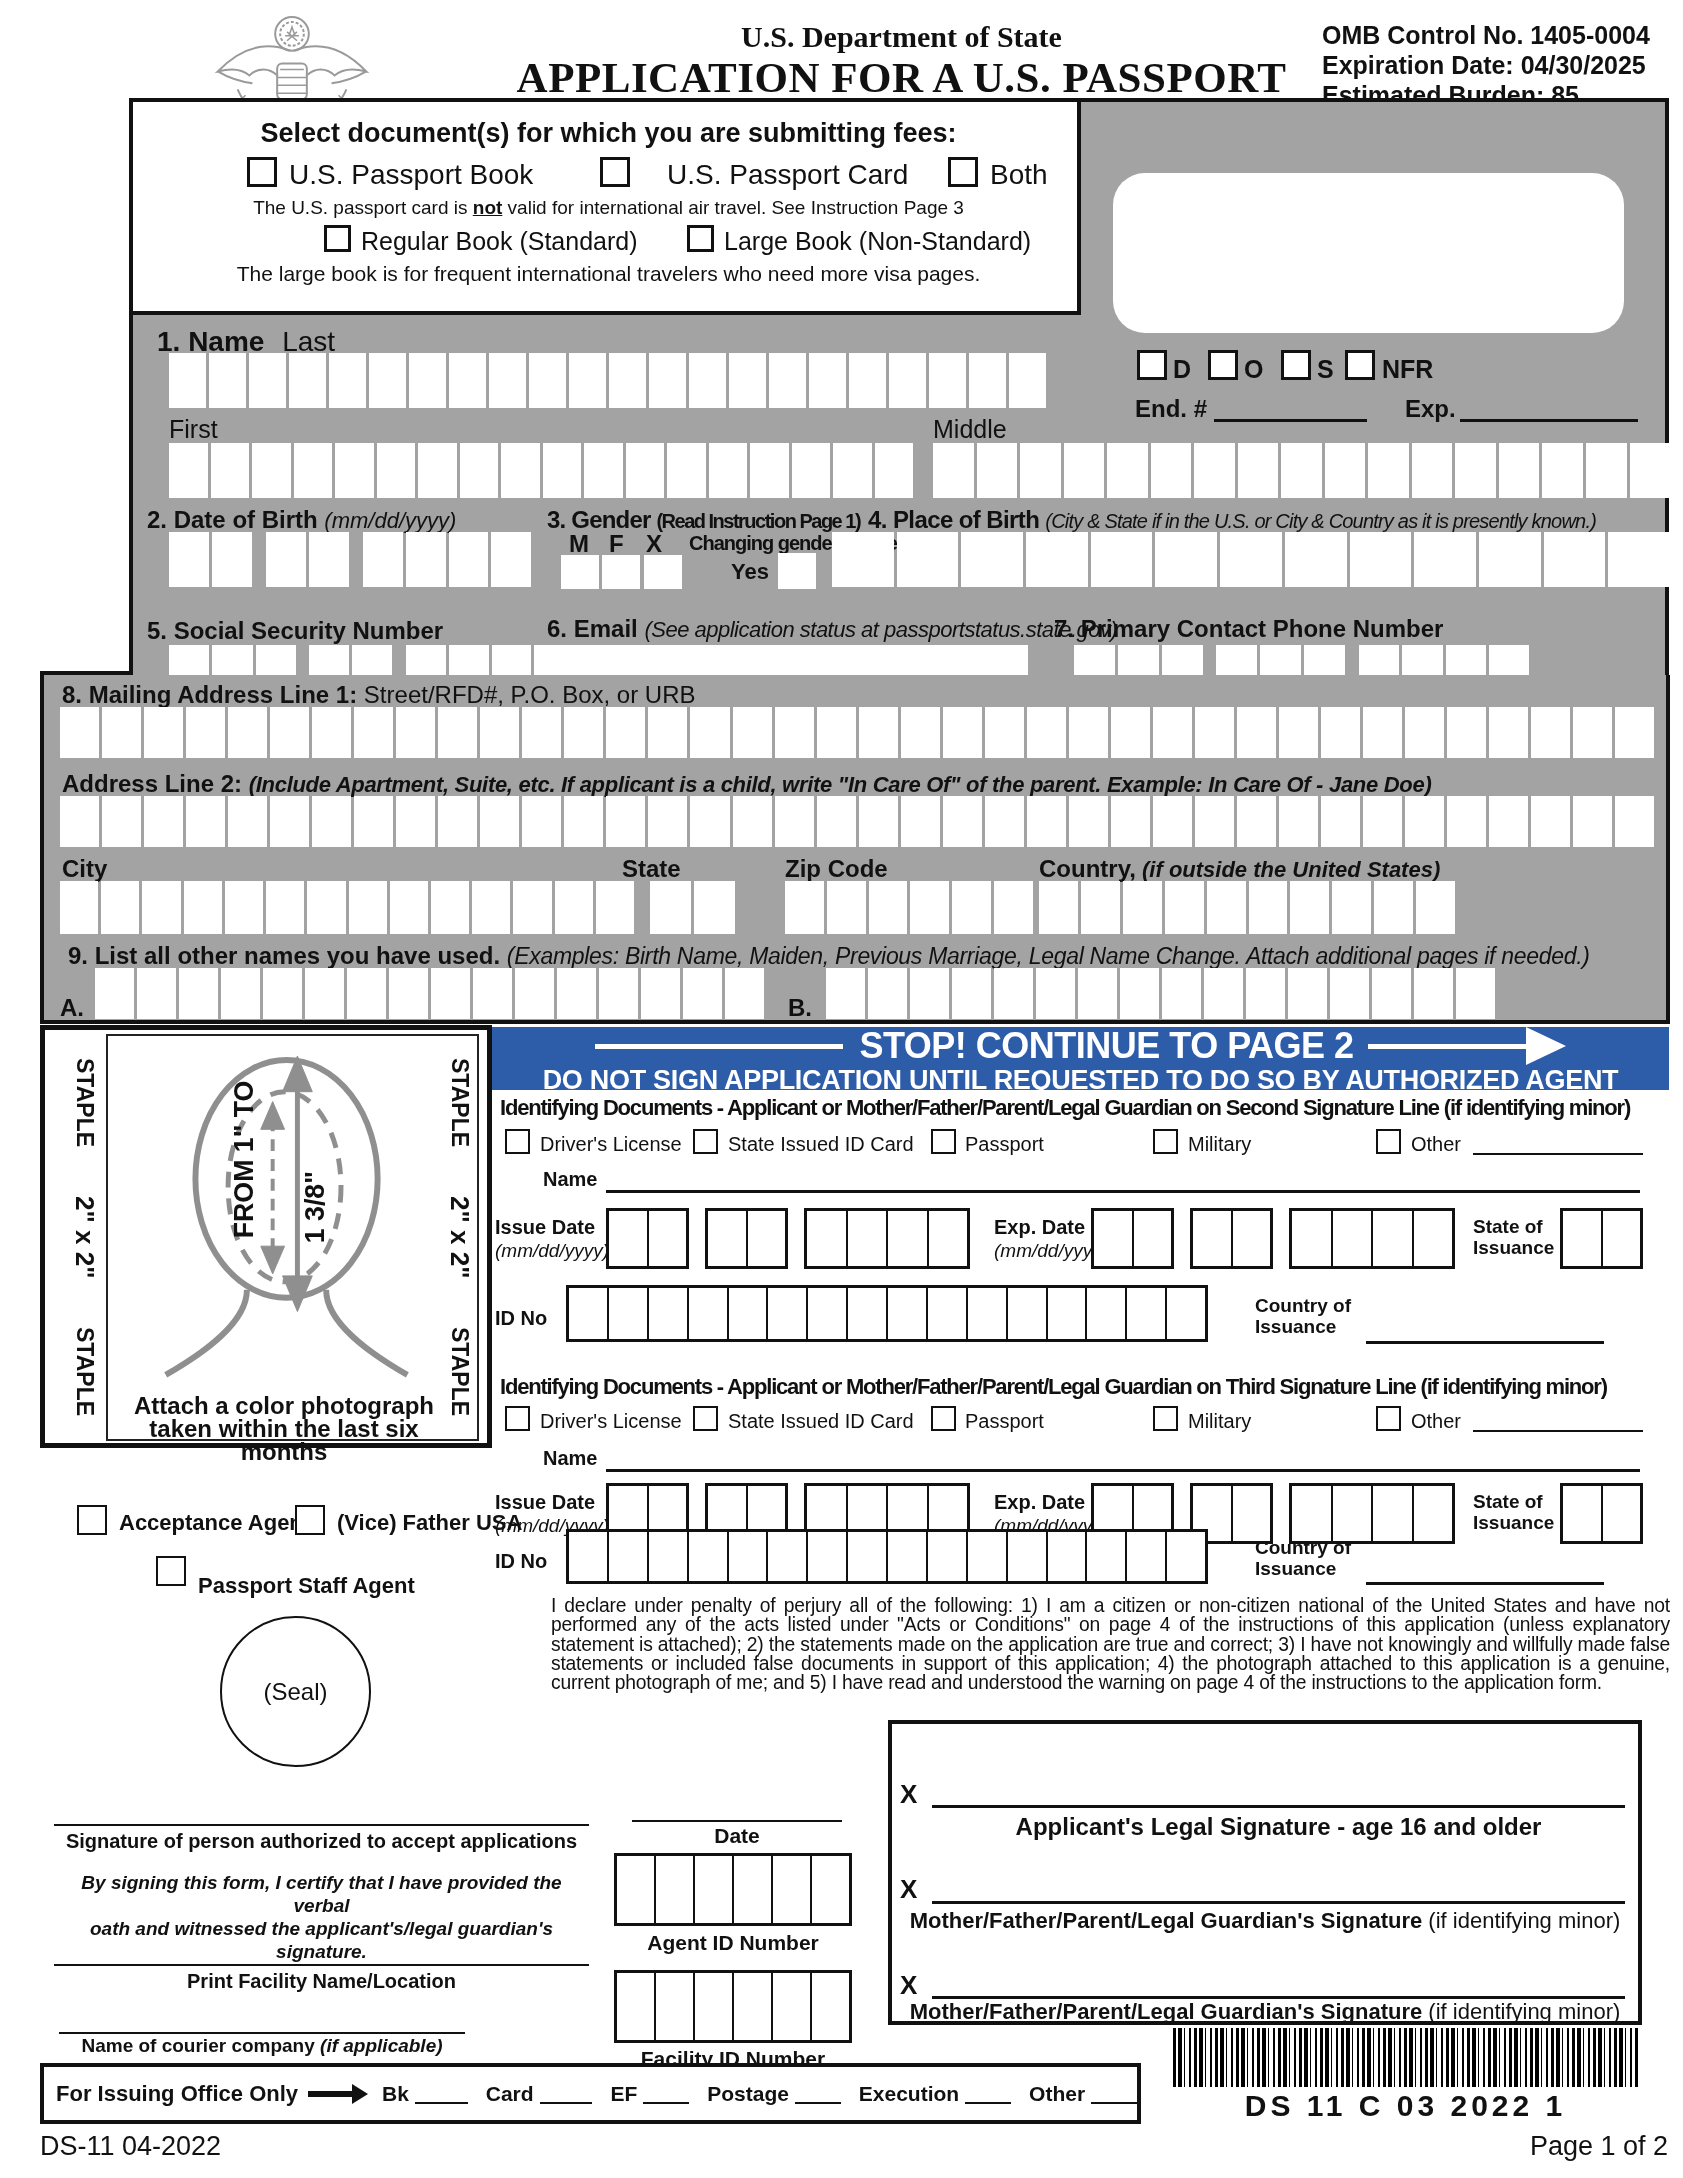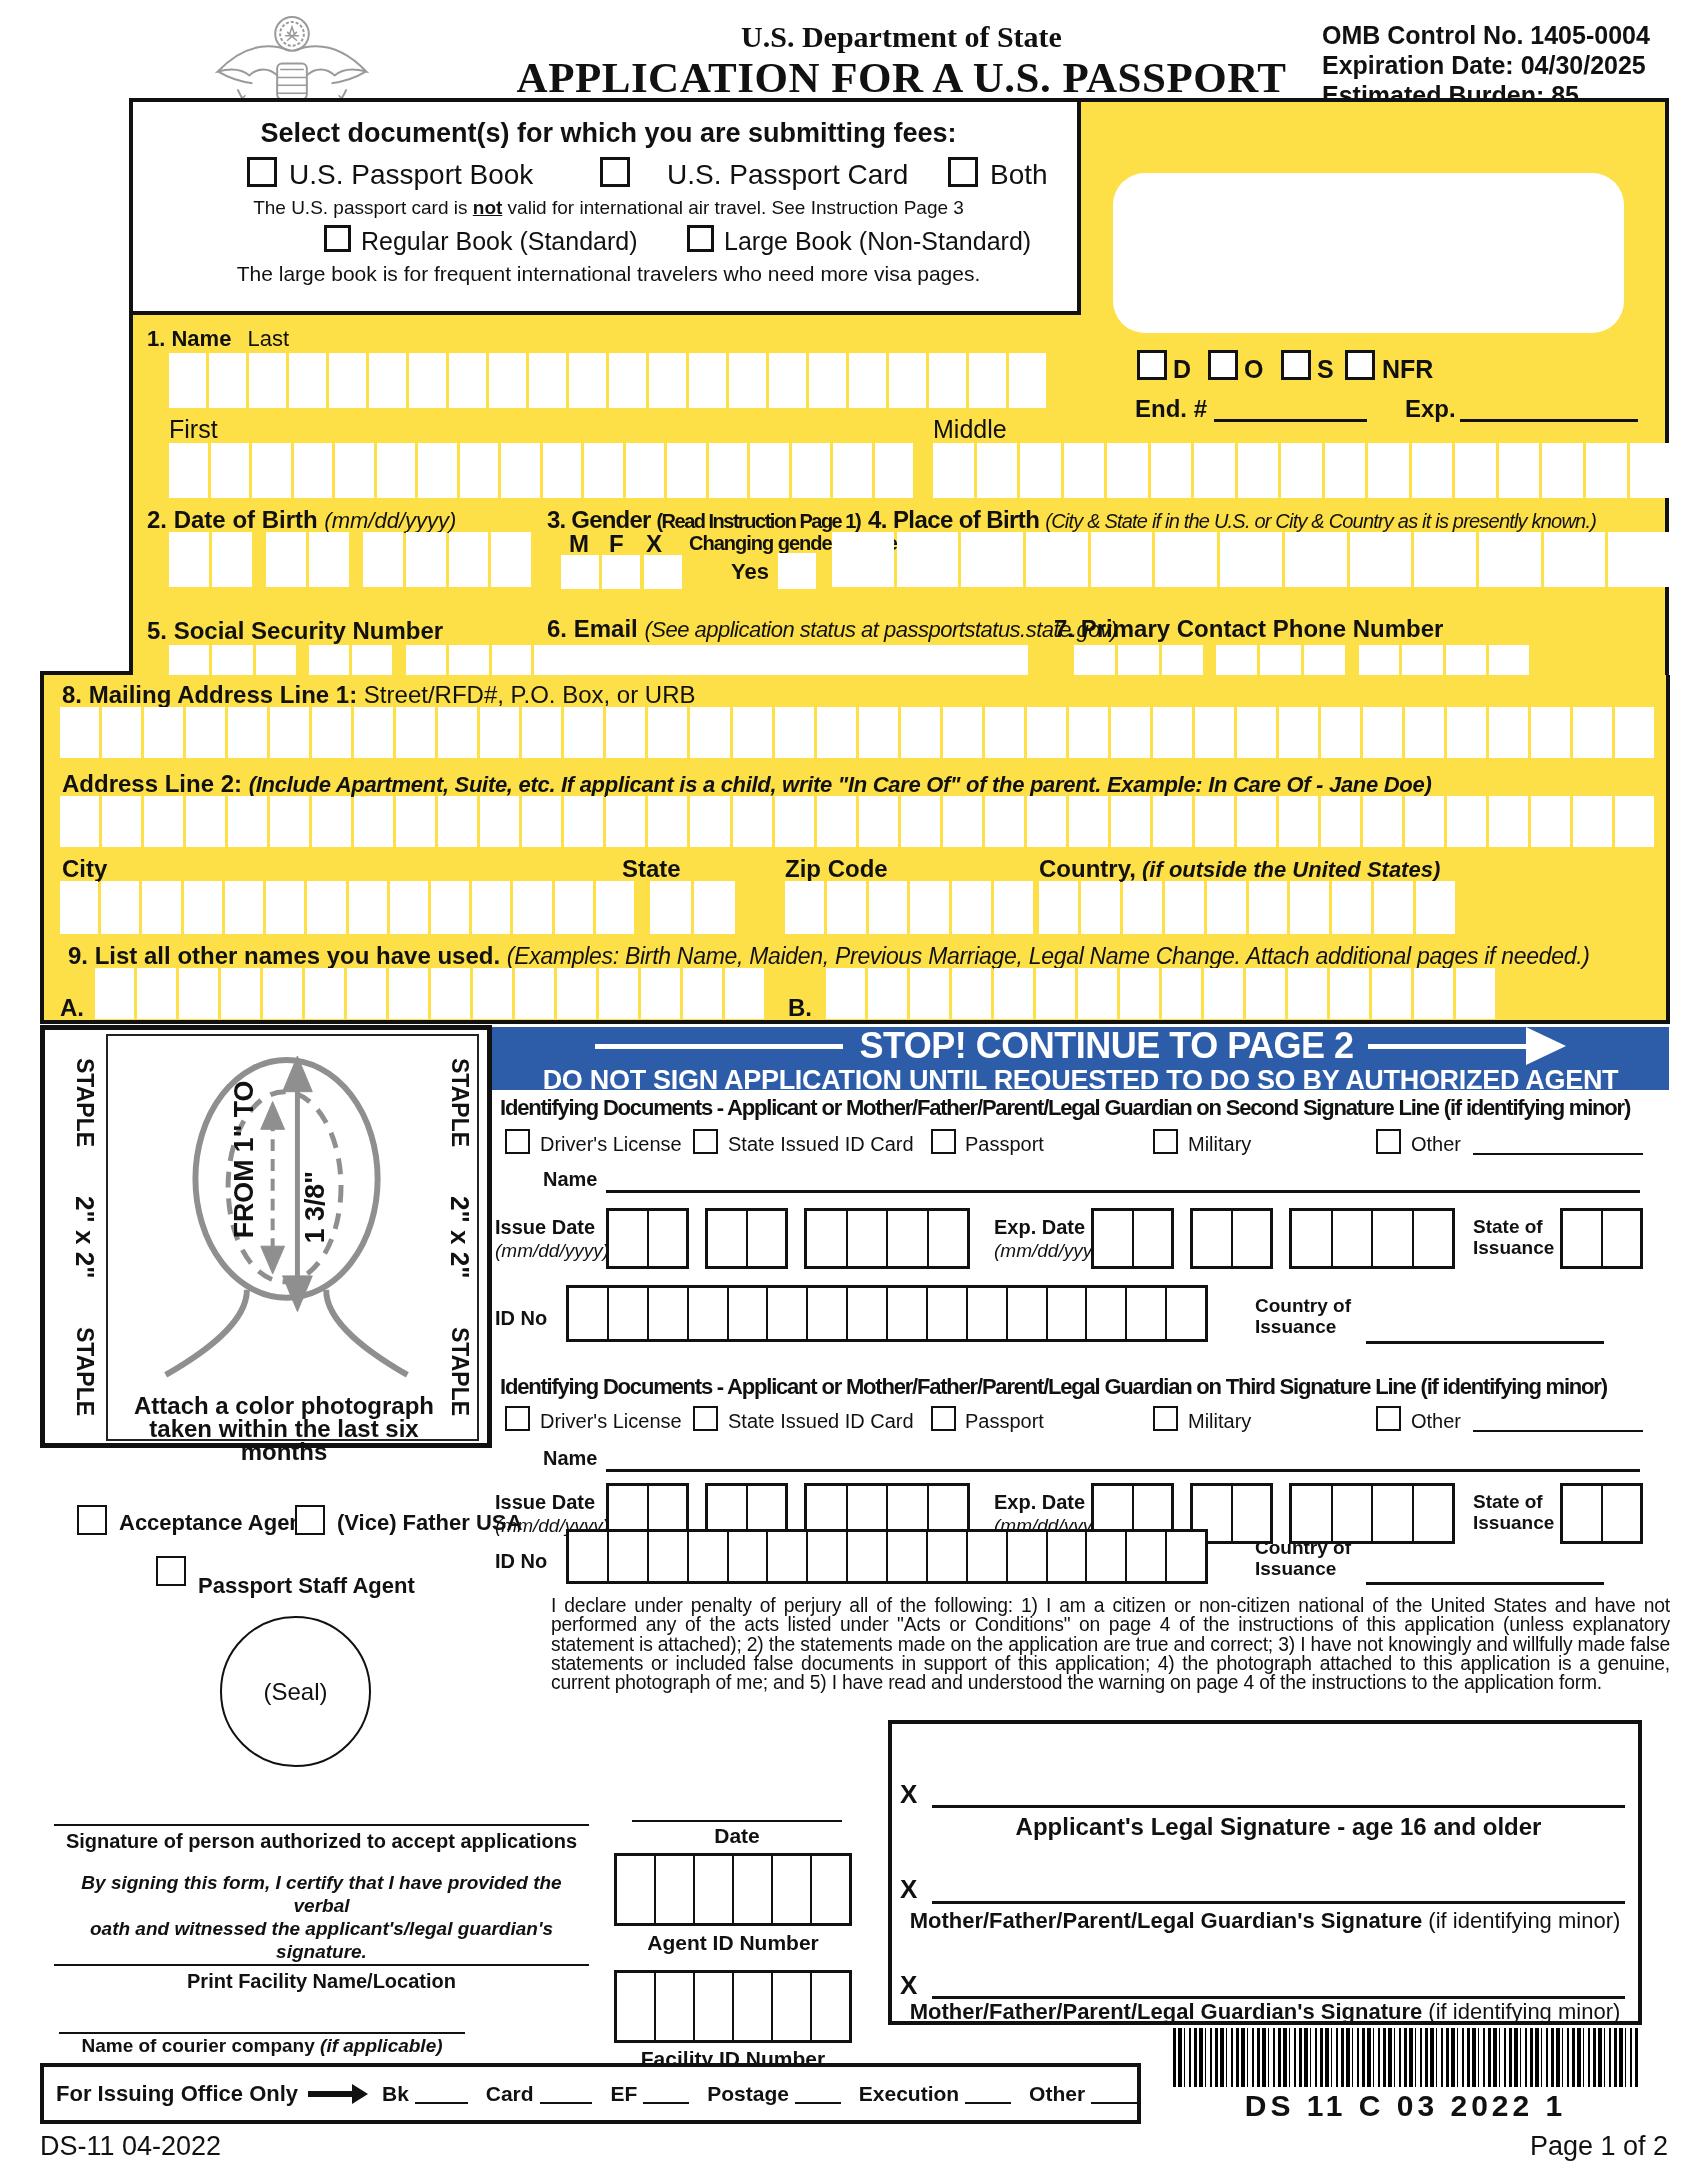--- a/index.html
+++ b/index.html
@@ -13,21 +13,21 @@
   
   .grid{display:flex;gap:3px;}
   .grid .c{flex:1;background:#fff;}
   
   .bgrid{display:flex;background:#fff;border:3px solid #111;box-sizing:border-box;}
   .bgrid .c{flex:1;border-right:2px solid #111;background:#fff;}
   .bgrid .c:last-child{border-right:none;}
   .cb{display:inline-block;background:#fff;border:3px solid #111;box-sizing:border-box;vertical-align:middle;}
   .line{border-bottom:3px solid #111;}
   .thinline{border-bottom:2px solid #111;}
-  .tan{background:#fde047;}
+  .tan{background:#a3a3a3;}
   .rot{writing-mode:vertical-rl;}
   .stopblue{background:#2d5ca9;}
   .nowrap{white-space:nowrap;}
 </style>
 </head>
 <body>
 
 <div id="page">
 
   <svg class="abs" style="left:198px;top:12px;" width="188" height="111" viewBox="0 0 190 112">
@@ -87,21 +87,21 @@
     <span class="abs b" style="left:1111px;top:253px;font-size:25px;">O</span>
     <span class="cb abs" style="left:1148px;top:248px;width:30px;height:30px;"></span>
     <span class="abs b" style="left:1184px;top:253px;font-size:25px;">S</span>
     <span class="cb abs" style="left:1212px;top:248px;width:30px;height:30px;"></span>
     <span class="abs b" style="left:1249px;top:253px;font-size:25px;">NFR</span>
     <span class="abs b" style="left:1002px;top:293px;font-size:24px;">End. #</span>
     <span class="abs line" style="left:1081px;top:293px;width:153px;height:24px;"></span>
     <span class="abs b" style="left:1272px;top:293px;font-size:24px;">Exp.</span>
     <span class="abs line" style="left:1327px;top:293px;width:178px;height:24px;"></span>
 
-    <div class="abs" style="left:14px;top:224px;font-size:22px;">
+    <div class="abs" style="left:24px;top:224px;font-size:28px;">
       <span class="b">1.</span>
       <span class="b">Name</span>
       <span style="margin-left:10px;">Last</span>
     </div>
     <div class="grid abs" style="left:36px;top:251px;width:877px;height:55px;">
         <div class="c"></div>
         <div class="c"></div>
         <div class="c"></div>
         <div class="c"></div>
         <div class="c"></div>

